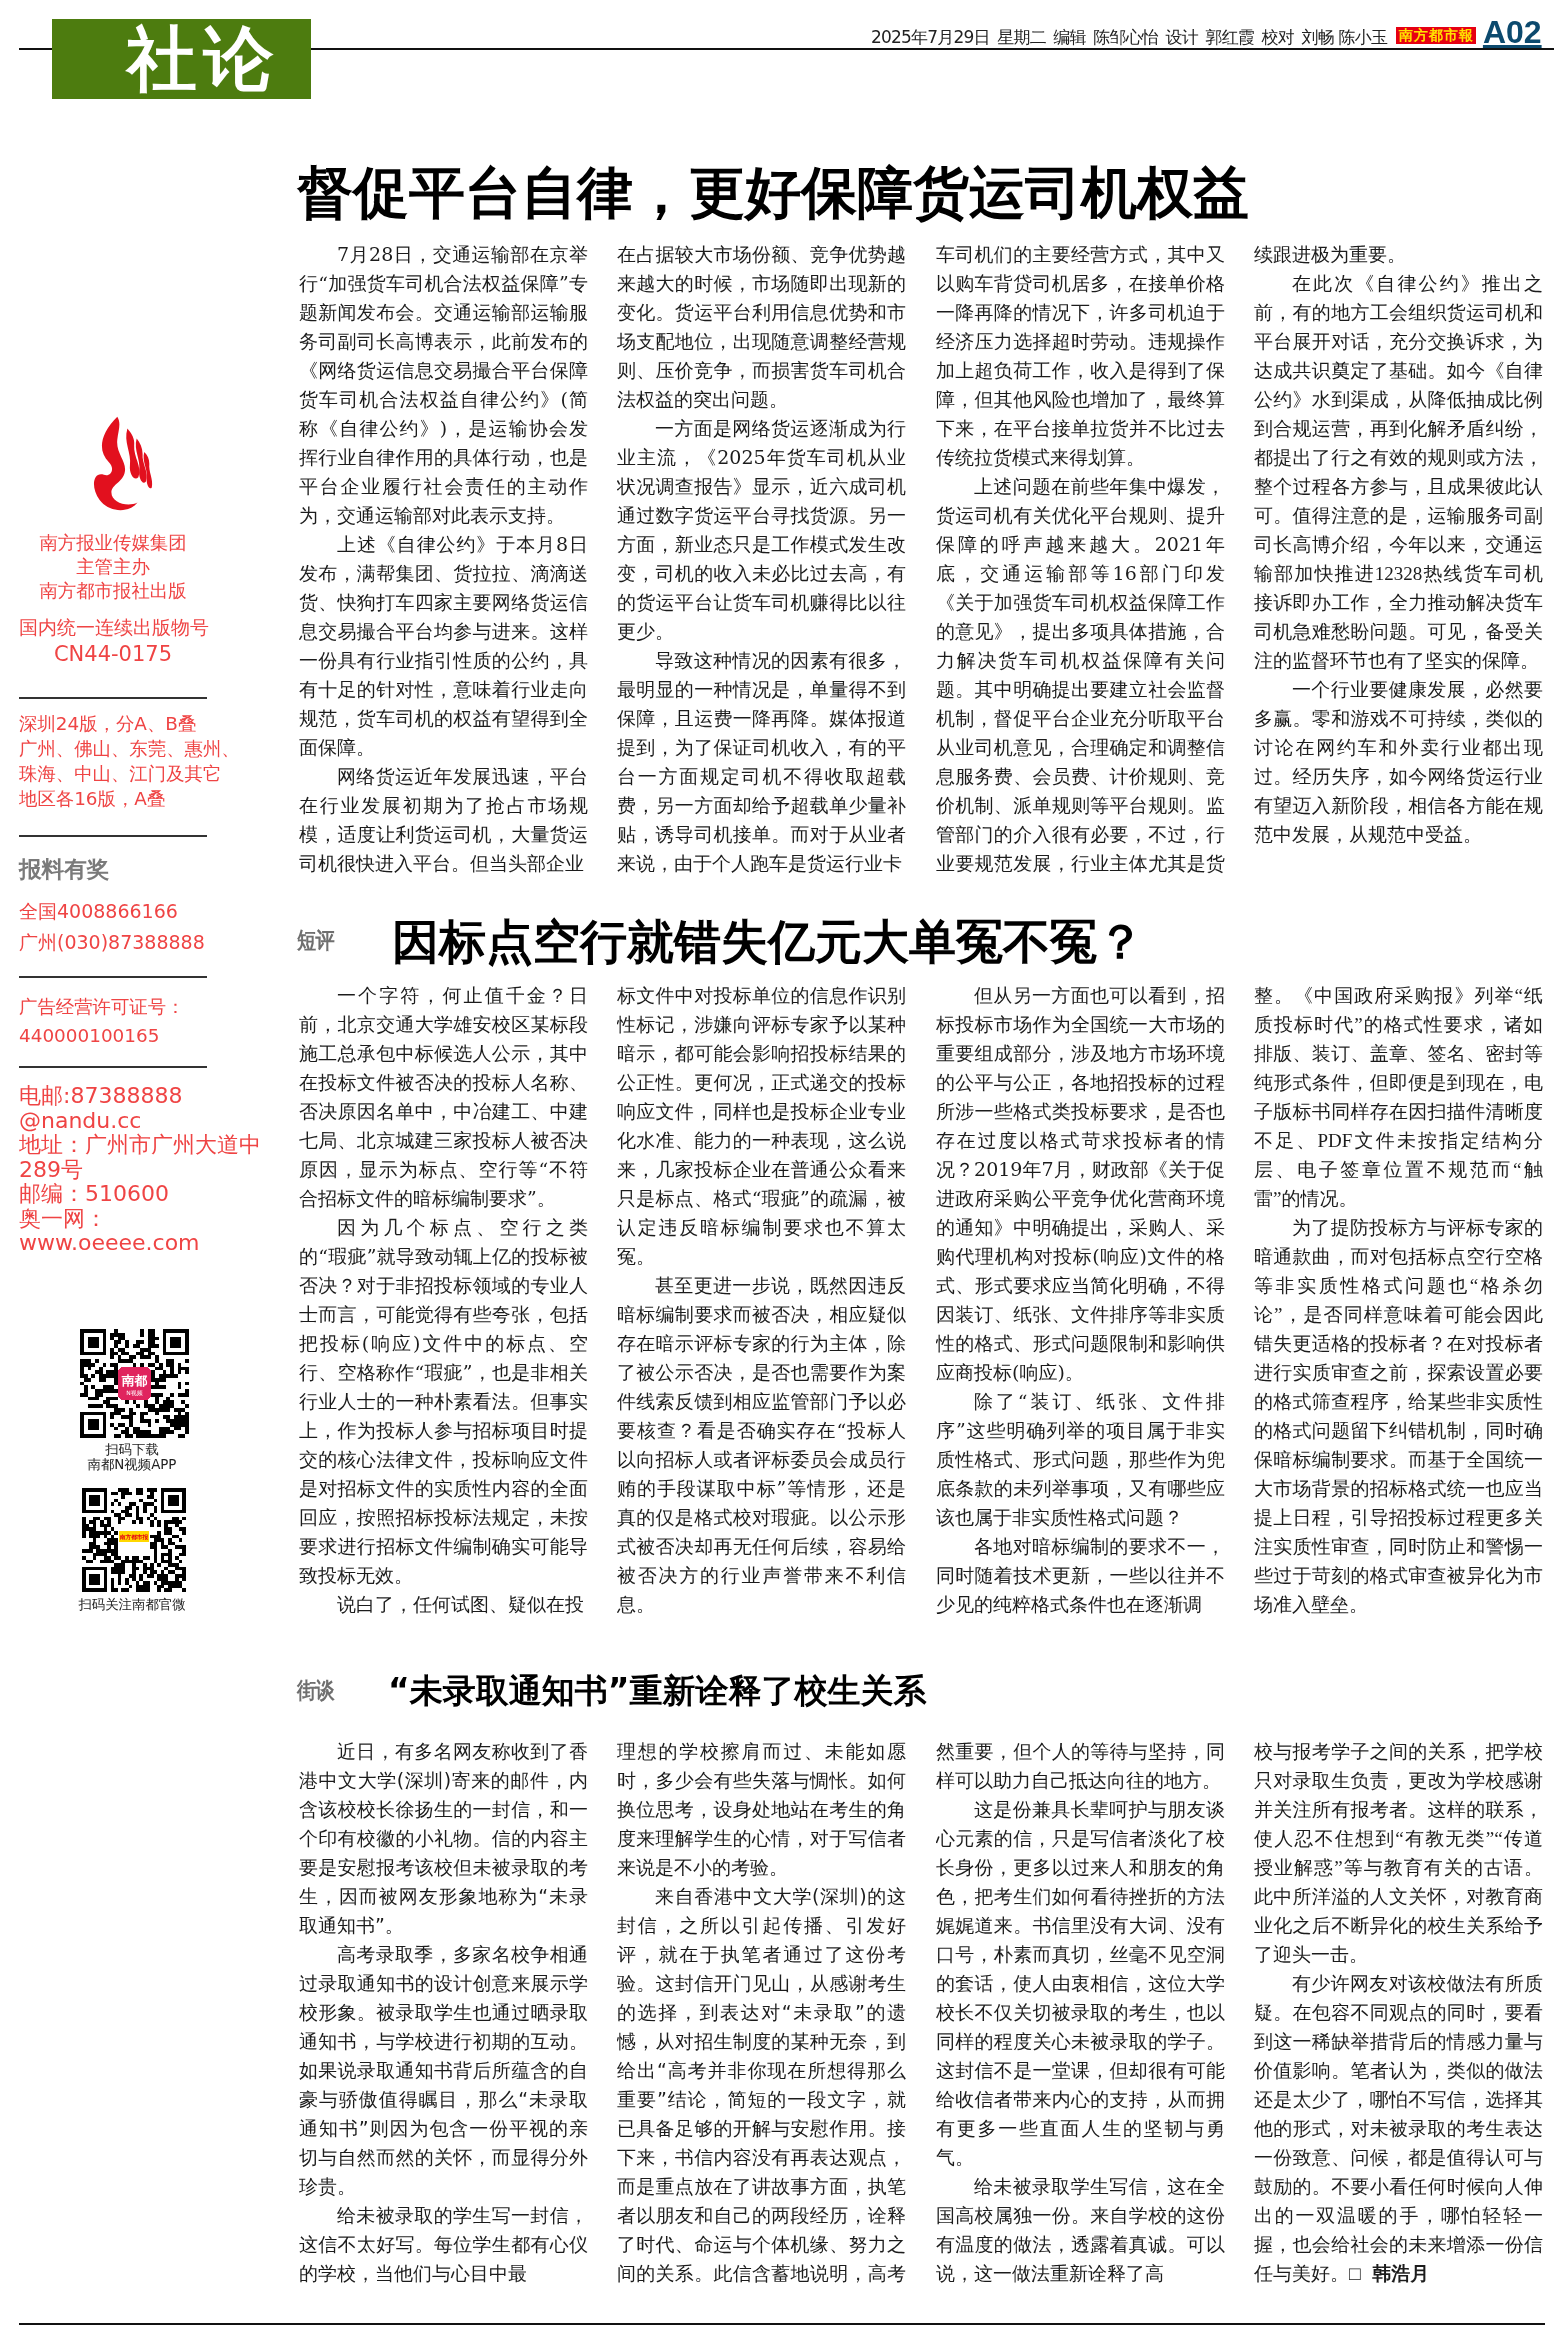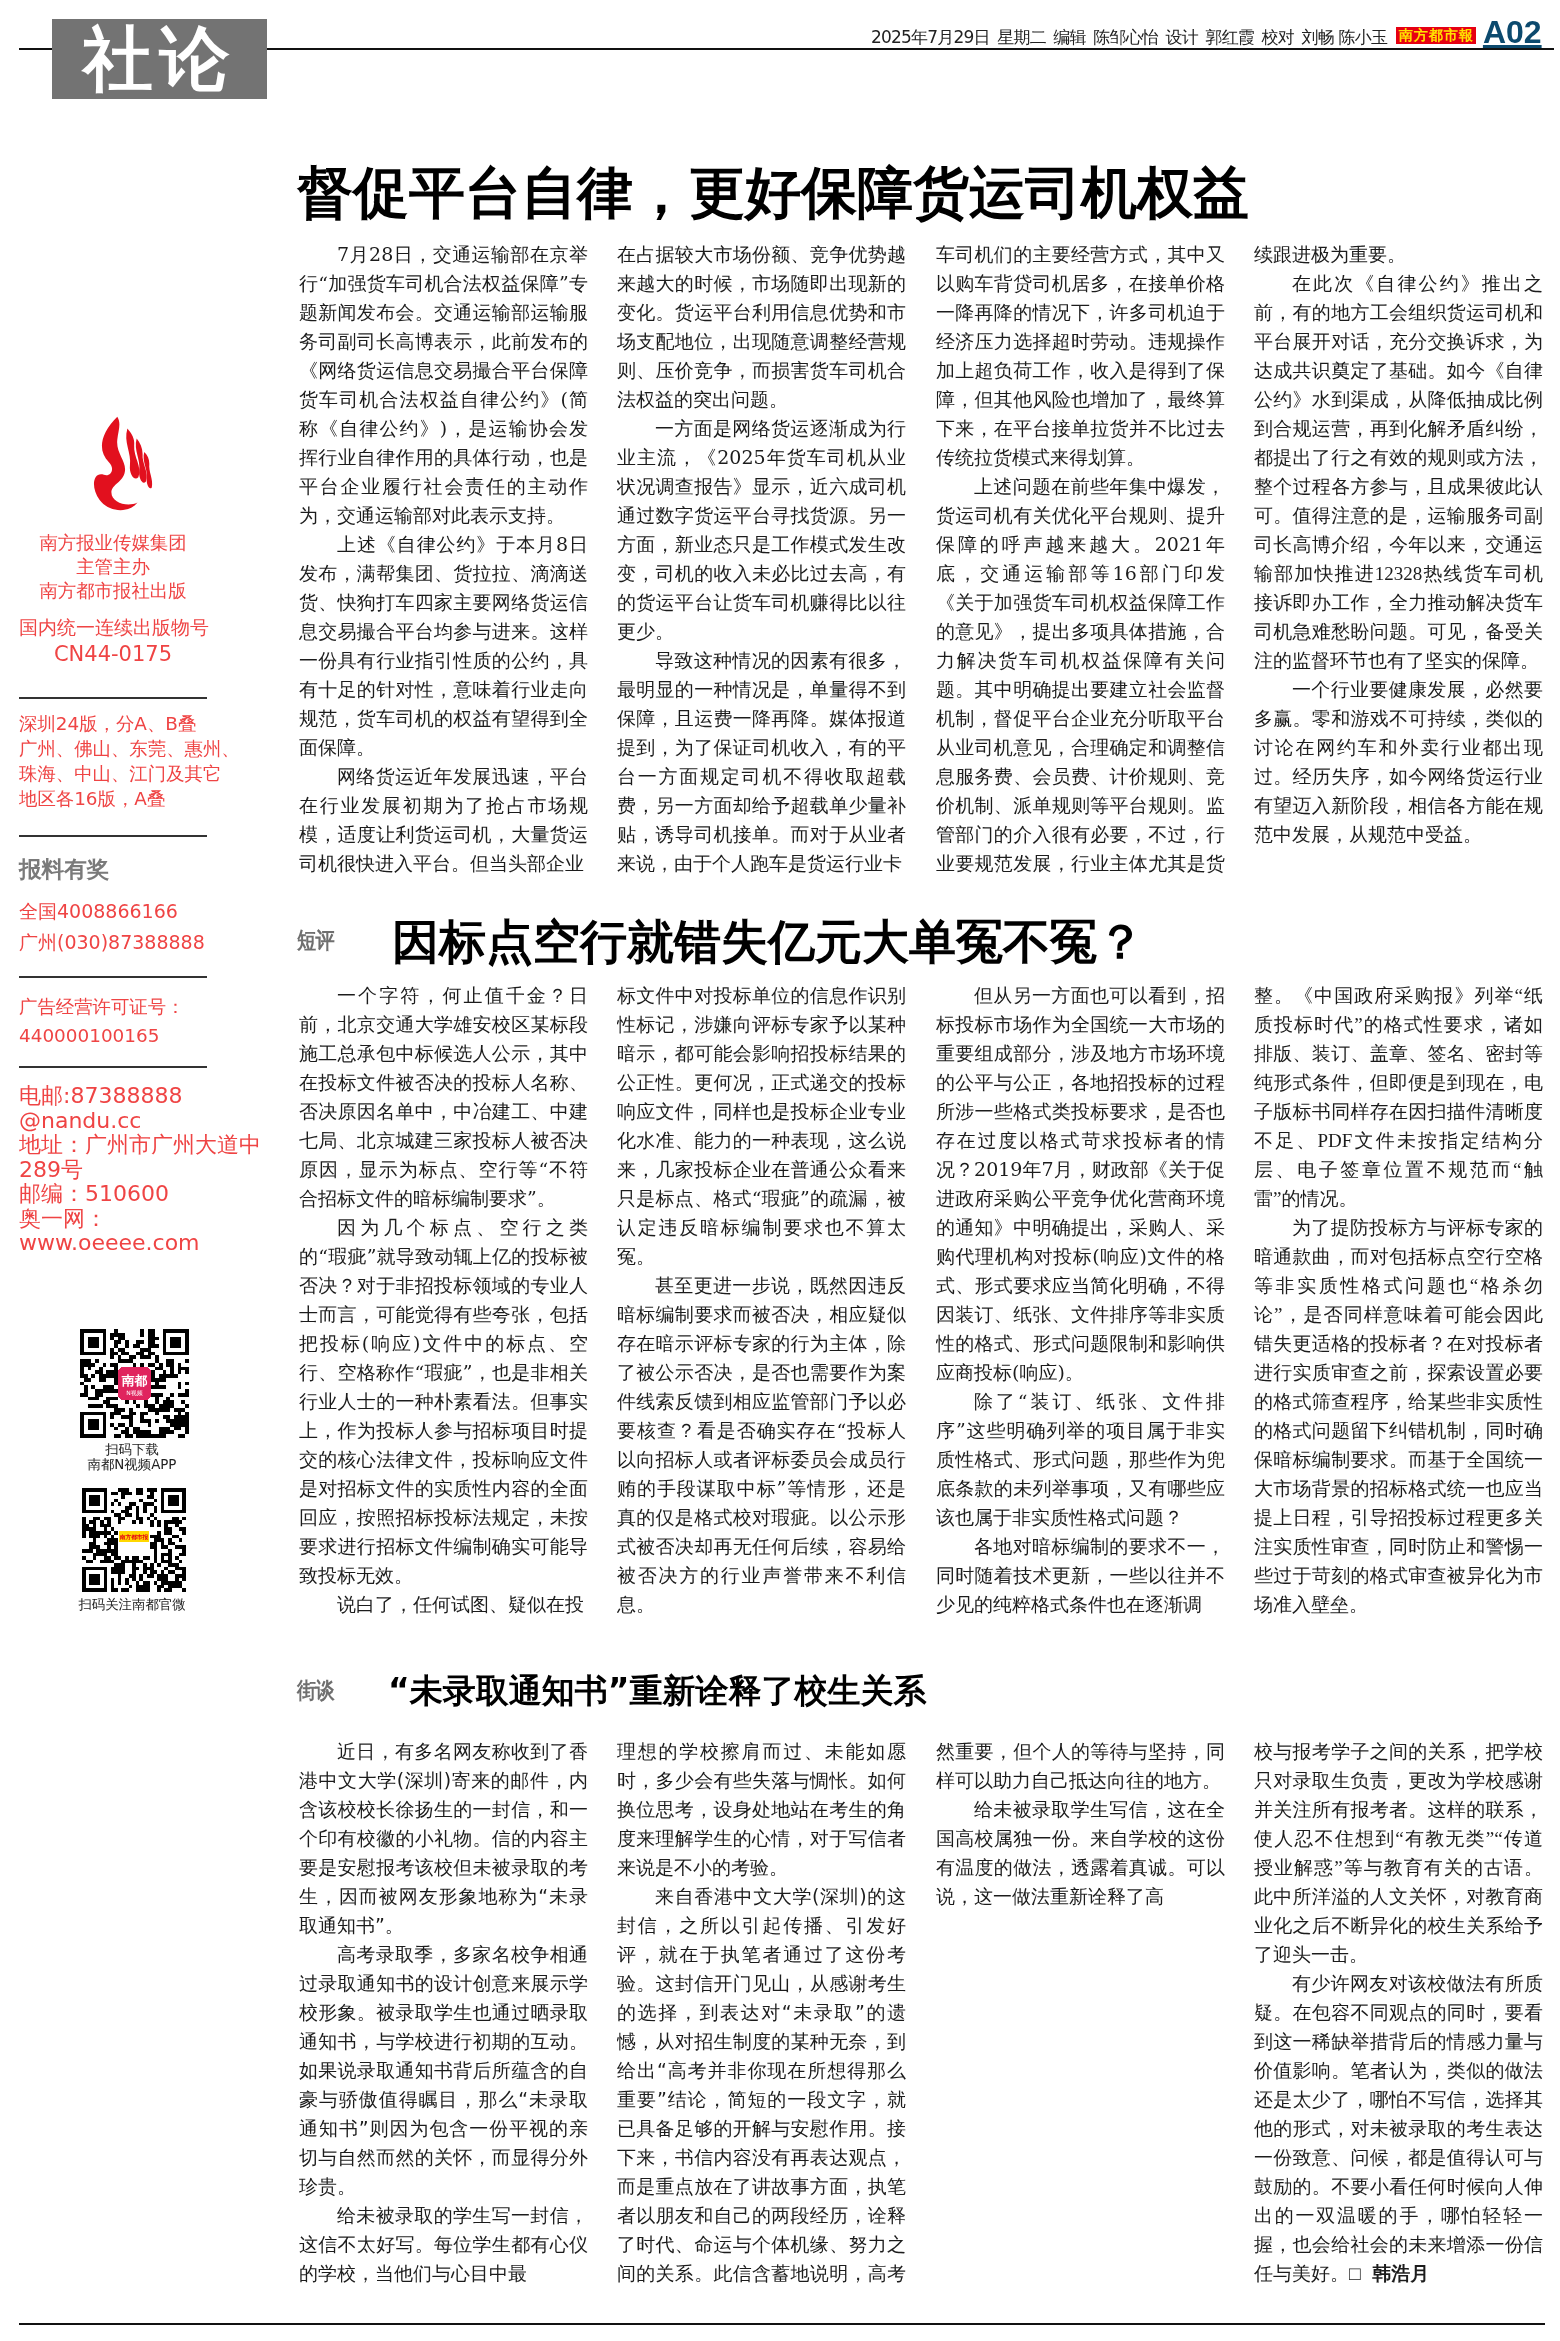--- a/index.html
+++ b/index.html
@@ -76,21 +76,21 @@
   #qr-1 { left:80px; top:1329px; width:109px; height:109px; }
   #qr-2 { left:82px; top:1488px; width:104px; height:104px; }
   .qr-caption { left:46px; width:172px; text-align:center; font-size:13.4px; line-height:15px; color:#222; }
   #qr-caption-1 { top:1442px; }
   #qr-caption-2 { top:1597px; }
 </style>
 </head>
 <body>
 
 <div id="top-rule" class="abs"></div>
-<div id="section-badge" class="abs" style="background: #737373;">社论</div>
+<div id="section-badge" class="abs" style="background: #4d7c0f; padding-left: 44px;">社论</div>
 
 <div id="header-info" class="abs">
   <span class="info">2025年7月29日</span>
   <span class="info">星期二</span>
   <span class="info">编辑</span>
   <span class="info">陈邹心怡</span>
   <span class="info">设计</span>
   <span class="info">郭红霞</span>
   <span class="info">校对</span>
   <span class="info">刘畅 陈小玉</span>
@@ -243,20 +243,21 @@
   <p class="indent">近日，有多名网友称收到了香港中文大学(深圳)寄来的邮件，内含该校校长徐扬生的一封信，和一个印有校徽的小礼物。信的内容主要是安慰报考该校但未被录取的考生，因而被网友形象地称为“未录取通知书”。</p>
   <p class="indent">高考录取季，多家名校争相通过录取通知书的设计创意来展示学校形象。被录取学生也通过晒录取通知书，与学校进行初期的互动。如果说录取通知书背后所蕴含的自豪与骄傲值得瞩目，那么“未录取通知书”则因为包含一份平视的亲切与自然而然的关怀，而显得分外珍贵。</p>
   <p class="indent">给未被录取的学生写一封信，这信不太好写。每位学生都有心仪的学校，当他们与心目中最</p>
 </div>
 <div class="abs col sans a3 c1">
   <p>理想的学校擦肩而过、未能如愿时，多少会有些失落与惆怅。如何换位思考，设身处地站在考生的角度来理解学生的心情，对于写信者来说是不小的考验。</p>
   <p class="indent">来自香港中文大学(深圳)的这封信，之所以引起传播、引发好评，就在于执笔者通过了这份考验。这封信开门见山，从感谢考生的选择，到表达对“未录取”的遗憾，从对招生制度的某种无奈，到给出“高考并非你现在所想得那么重要”结论，简短的一段文字，就已具备足够的开解与安慰作用。接下来，书信内容没有再表达观点，而是重点放在了讲故事方面，执笔者以朋友和自己的两段经历，诠释了时代、命运与个体机缘、努力之间的关系。此信含蓄地说明，高考固</p>
 </div>
 <div class="abs col sans a3 c2">
   <p>然重要，但个人的等待与坚持，同样可以助力自己抵达向往的地方。</p>
+  <p class="indent">这是份兼具长辈呵护与朋友谈心元素的信，只是写信者淡化了校长身份，更多以过来人和朋友的角色，把考生们如何看待挫折的方法娓娓道来。书信里没有大词、没有口号，朴素而真切，丝毫不见空洞的套话，使人由衷相信，这位大学校长不仅关切被录取的考生，也以同样的程度关心未被录取的学子。这封信不是一堂课，但却很有可能给收信者带来内心的支持，从而拥有更多一些直面人生的坚韧与勇气。</p>
   <p class="indent">给未被录取学生写信，这在全国高校属独一份。来自学校的这份有温度的做法，透露着真诚。可以说，这一做法重新诠释了高</p>
 </div>
 <div class="abs col sans a3 c3">
   <p>校与报考学子之间的关系，把学校只对录取生负责，更改为学校感谢并关注所有报考者。这样的联系，使人忍不住想到“有教无类”“传道授业解惑”等与教育有关的古语。此中所洋溢的人文关怀，对教育商业化之后不断异化的校生关系给予了迎头一击。</p>
   <p class="indent"><span>有少许网友对该校做法有所质疑。在包容不同观点的同时，要看到这一稀缺举措背后的情感力量与价值影响。笔者认为，类似的做法还是太少了，哪怕不写信，选择其他的形式，对未被录取的考生表达一份致意、问候，都是值得认可与鼓励的。不要小看任何时候向人伸出的一双温暖的手，哪怕轻轻一握，也会给社会的未来增添一份信任与美好。□</span><span class="byline">韩浩月</span></p>
 </div>
 
 <div id="bottom-rule" class="abs"></div>
 
 

